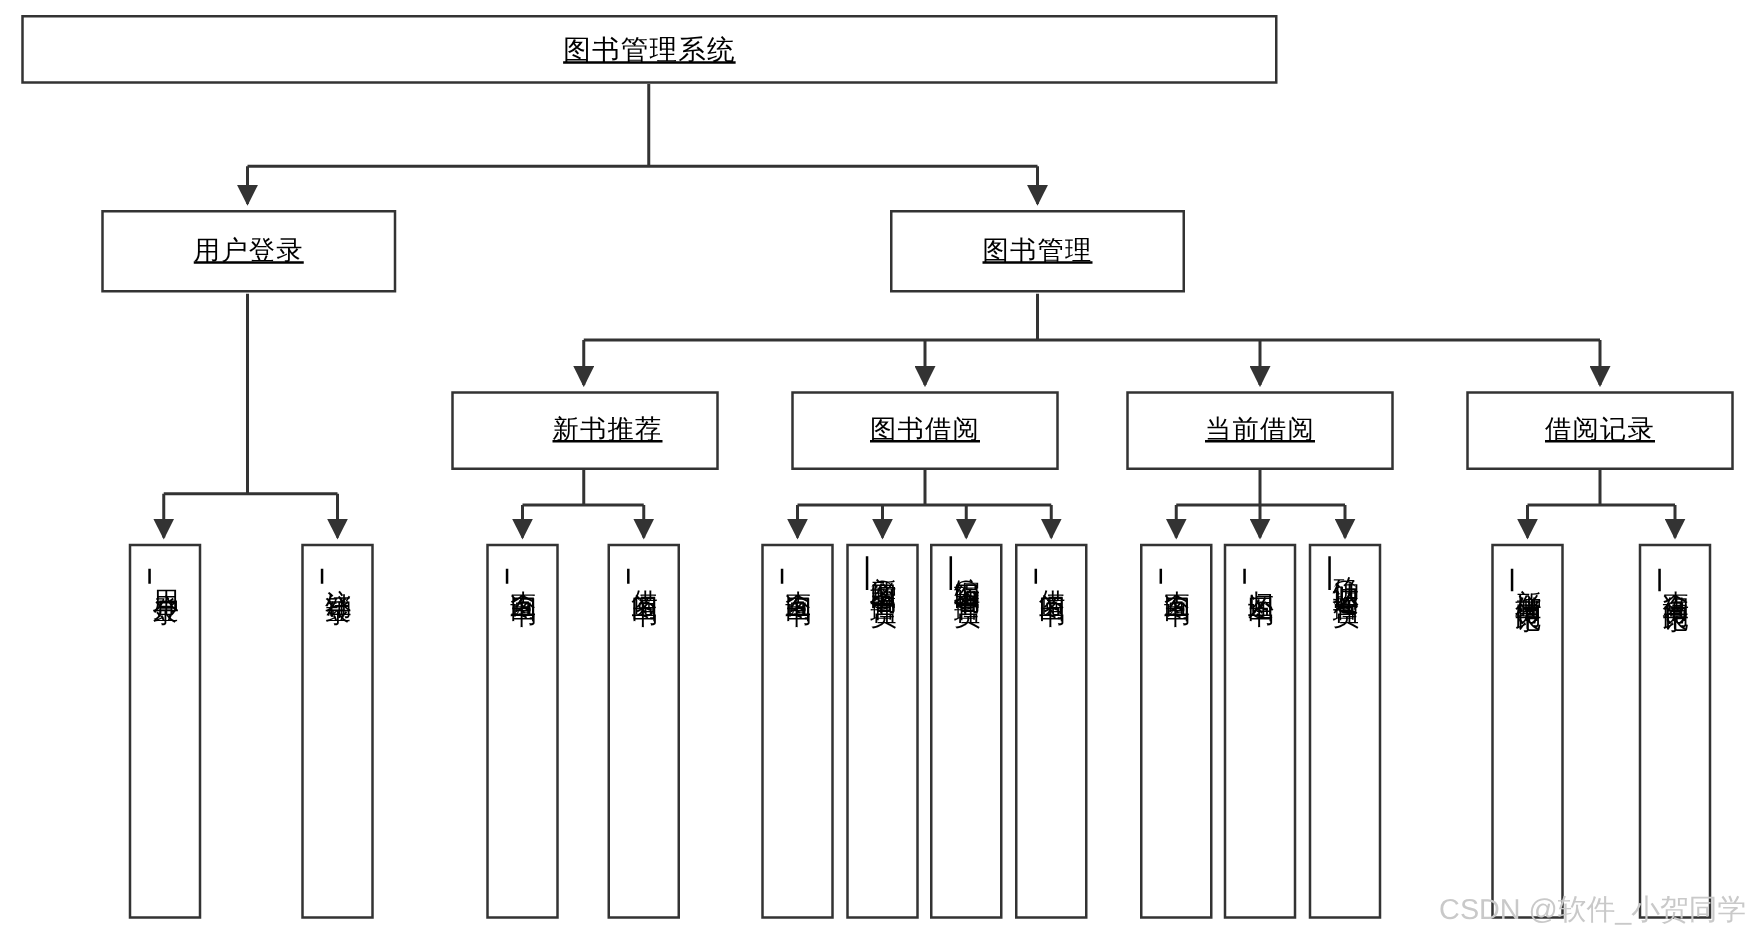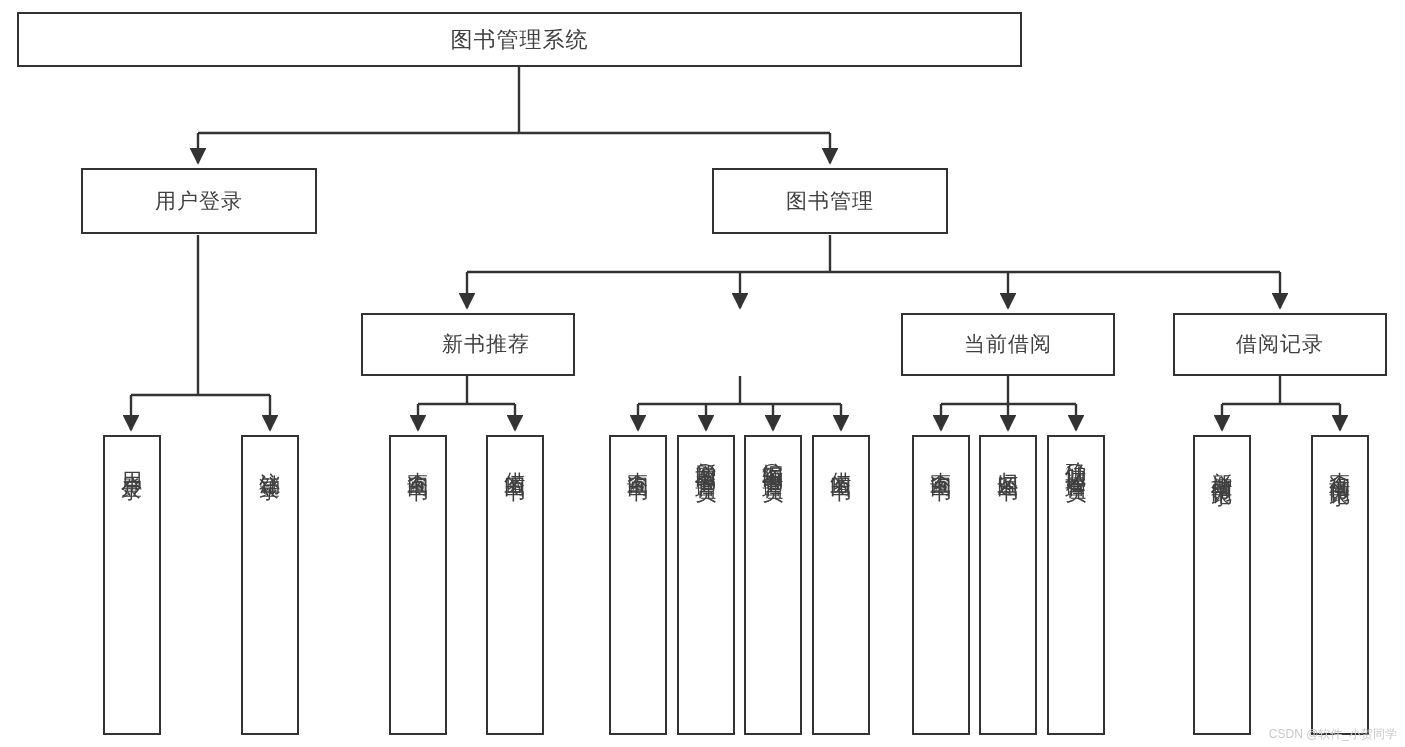--- a/index.html
+++ b/index.html
@@ -26,42 +26,43 @@
     background:#ffffff;
     display:flex;
     align-items:center;
     justify-content:center;
     color:#222222;
   }
   .node .label{
     font-size:21px;
     line-height:1.25;
     letter-spacing:1px;
-    color:#404040;
+    color:#000000;
     white-space:nowrap;
+    text-decoration:underline;
   }
   .node.vert{
     align-items:flex-start;
     justify-content:center;
     padding-top:18px;
   }
   .node.vert .label{
     writing-mode:vertical-rl;
     text-orientation:upright;
     font-size:21px;
     line-height:1.30;
     letter-spacing:3px;
     white-space:nowrap;
   }
   .node.root .label{ font-size:22px; }
   .watermark{
     position:absolute;
     right:8px;
     bottom:4px;
-    font-size:12px;
+    font-size:23px;
     color:#c9c9c9;
     white-space:nowrap;
     user-select:none;
   }
 </style>
 </head>
 <body>
 
 <div id="canvas">
 
@@ -122,20 +123,23 @@
   <div class="node" style="left:81px; top:168px; width:236px; height:66px;">
     <span class="label">用户登录</span>
   </div>
   <div class="node" style="left:712px; top:168px; width:236px; height:66px;">
     <span class="label">图书管理</span>
   </div>
 
   <div class="node" style="left:361px; top:313px; width:214px; height:63px;padding-left:36px;">
     <span class="label">新书推荐</span>
   </div>
+  <div class="node" style="left:633px; top:313px; width:214px; height:63px;">
+    <span class="label">图书借阅</span>
+  </div>
   <div class="node" style="left:1173px; top:313px; width:214px; height:63px;">
     <span class="label">借阅记录</span>
   </div>
   <div class="node" style="left:901px; top:313px; width:214px; height:63px;">
     <span class="label">当前借阅</span>
   </div>
 
   <div class="node vert" style="left:103px; top:435px; width:58px; height:300px;">
     <span class="label">用户登录</span>
   </div>

